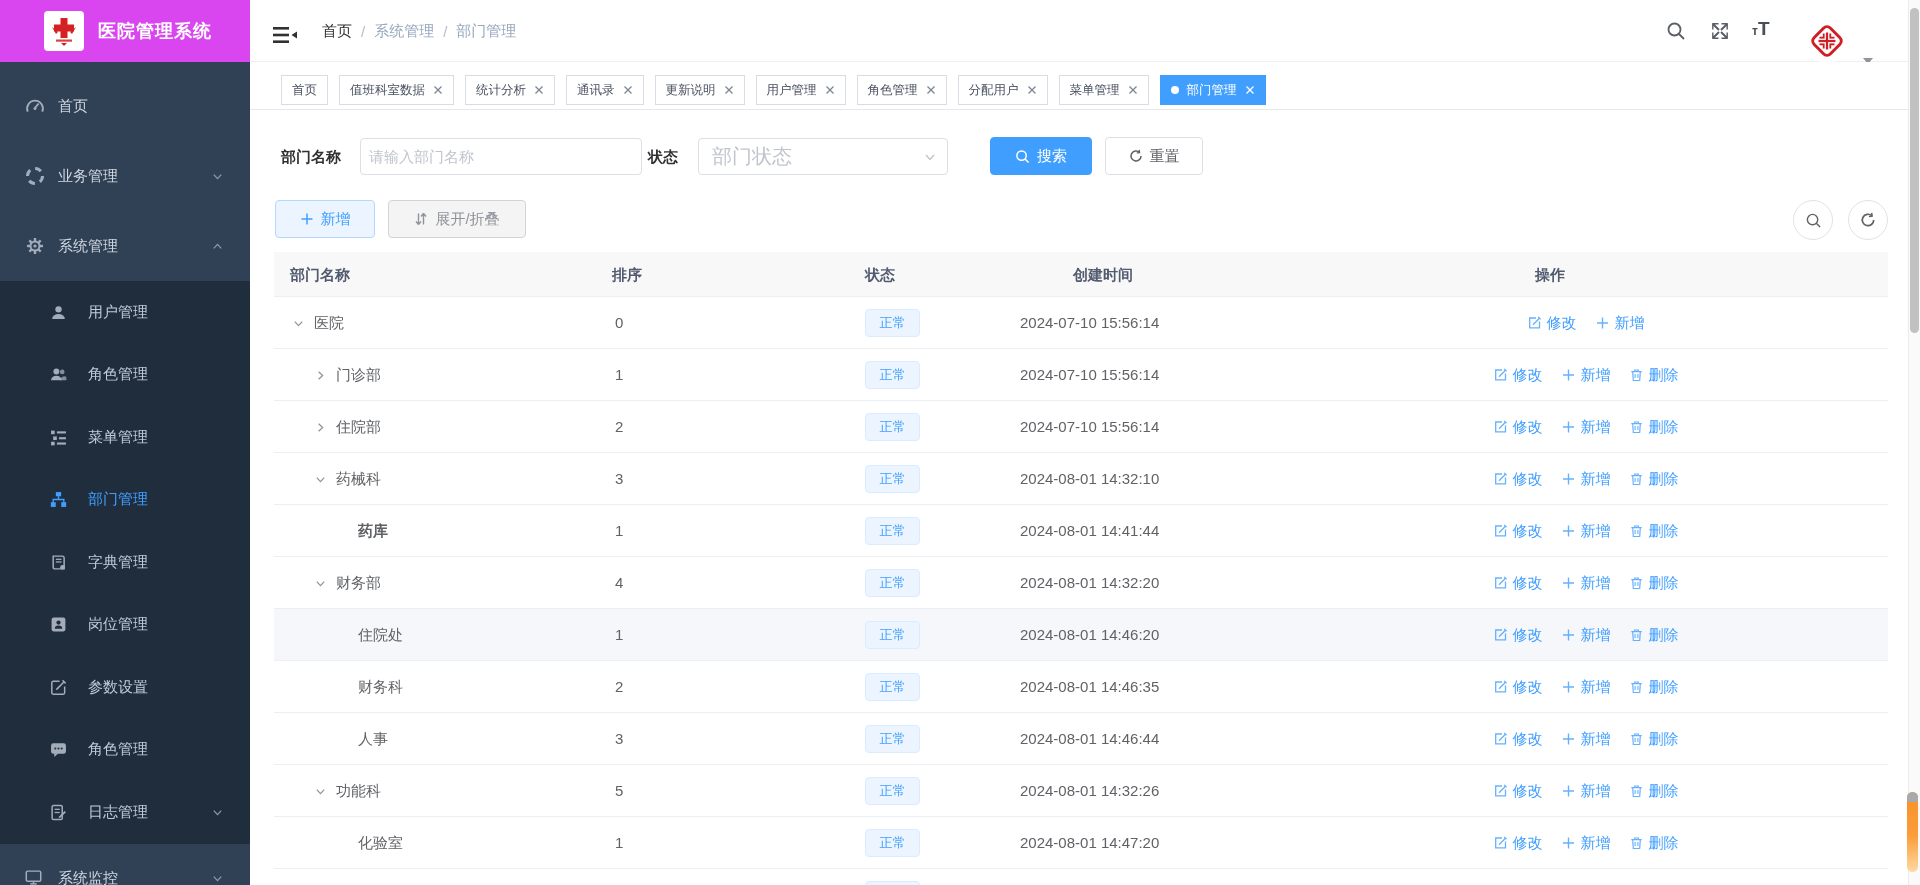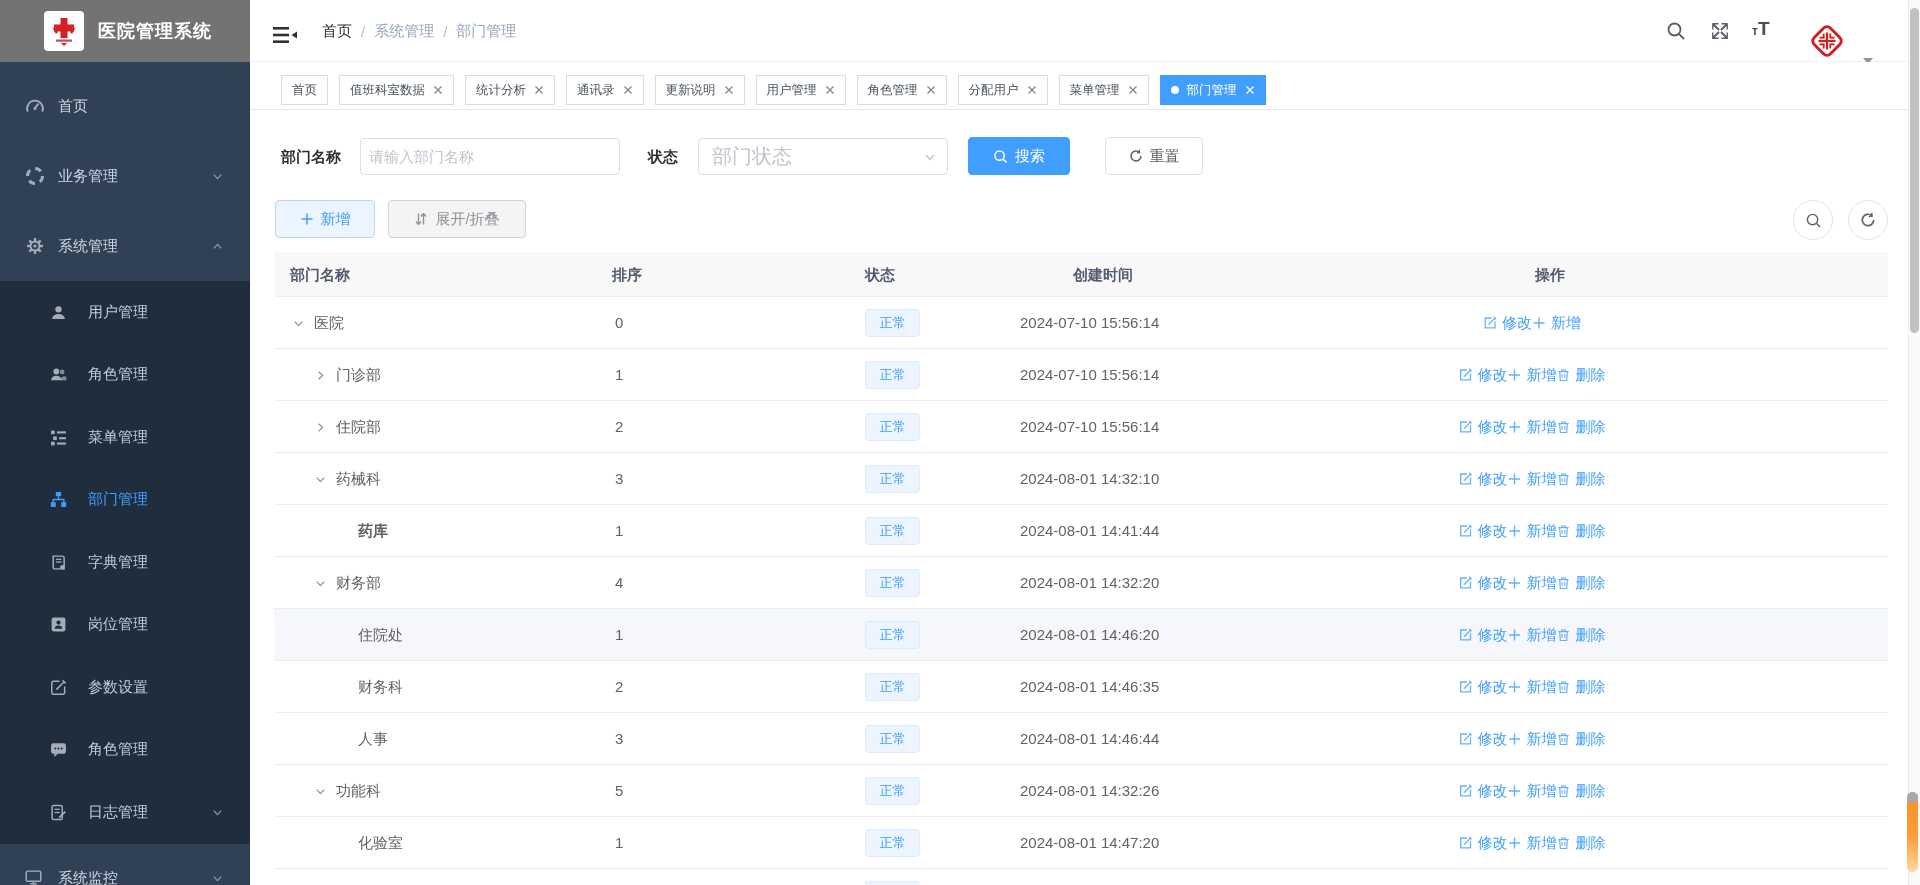--- a/index.html
+++ b/index.html
@@ -2,21 +2,21 @@
 <html><head>
 <meta charset="utf-8">
 <style>
 * { margin:0; padding:0; box-sizing:border-box; }
 html,body { width:1920px; height:885px; overflow:hidden; background:#fff;
   font-family:"Liberation Sans","DejaVu Sans",sans-serif; }
 svg { display:block; }
 
 
 .sidebar { position:absolute; left:0; top:0; width:250px; height:885px; background:#304156; }
-.logo { height:62px; display:flex; align-items:center; padding-left:44px; background:#737373;text-align:center; }
+.logo { height:62px; display:flex; align-items:center; padding-left:44px; background:#d946ef;text-align:center; }
 .logo-img { width:40px; height:40px; background:#fff; border-radius:4px; display:flex; align-items:center; justify-content:center; }
 .logo-title { color:#fff; font-size:18px; font-weight:bold; margin-left:14px; letter-spacing:1px; }
 .menu-top { padding-top:9px; }
 .menu-item { height:70px; display:flex; align-items:center; padding-left:25px; cursor:pointer; color:#cfd6e0; font-size:15px; position:relative; }
 .menu-item .mi-icon { width:20px; height:20px; color:#a3adba; margin-right:13px; }
 .menu-item .chev { position:absolute; right:26px; color:#8e99a8; }
 .submenu { background:#1f2d3d; }
 .sub-item { height:62.5px; display:flex; align-items:center; padding-left:50px; cursor:pointer; color:#bfcbd9; font-size:15px; position:relative; }
 .sub-item .mi-icon { width:17px; height:17px; color:#a3adba; margin-right:21px; }
 .sub-item.active { color:#409eff; }
@@ -65,21 +65,21 @@
 .thead { position:relative; height:45px; background:#f8f8f9; border-bottom:1px solid #ebeef5; font-size:15px; font-weight:bold; color:#515a6e; }
 .th { position:absolute; top:0; height:45px; line-height:45px; }
 .th-center { transform:translateX(-50%); }
 .trow { position:relative; height:52px; border-bottom:1px solid #ebeef5; font-size:15px; color:#606266; background:#fff; }
 .trow.highlight { background:#f5f7fa;text-align:right; }
 .c-name { position:absolute; top:0; height:52px; display:flex; align-items:center; }
 .tree-caret { width:22px; height:13px; color:#909399; cursor:pointer; flex-shrink:0; }
 .c-sort { position:absolute; left:341px; top:0; height:52px; line-height:52px; }
 .badge { position:absolute; left:591px; top:12px; width:55px; height:28px; background:#ecf5ff; border:1px solid #d9ecff; border-radius:4px; color:#409eff; font-size:13px; display:flex; align-items:center; justify-content:center; }
 .c-time { position:absolute; left:746px; top:0; height:52px; line-height:52px; }
-.c-ops { position:absolute; left:1258px; top:0; height:52px; display:flex; align-items:center; transform:translateX(-50%); }
+.c-ops { position:absolute; left:1312px; top:0; height:52px; display:flex; align-items:center; gap:19px; transform:translateX(-50%); }
 .op-link { display:inline-flex; align-items:center; gap:5px; color:#409eff; font-size:15px; cursor:pointer; white-space:nowrap; }
 .op-link svg { opacity:0.8; }
 
 
 .scroll-track { position:absolute; right:0; top:0; width:12px; height:885px; background:#fafafa; border-left:1px solid #ebebeb; }
 .scroll-thumb { position:absolute; right:1px; top:8px; width:9px; height:325px; background:#c1c1c1; border-radius:5px; }
 .orange-pill { position:absolute; right:2px; top:792px; width:11px; height:80px; border-radius:6px; background:linear-gradient(180deg,#f99026 0%,#fb9d3a 55%,#ffd9a0 100%); }
 .orange-pill .cap { position:absolute; top:0; left:0; width:11px; height:10px; border-radius:6px 6px 0 0; background:#a9a9a9; }
 </style>
 </head>
@@ -396,31 +396,31 @@
         <span class="tab-close">
           <svg width="10" height="10" viewBox="0 0 10 10">
             <path d="M1.5 1.5 L8.5 8.5 M8.5 1.5 L1.5 8.5" stroke="currentColor" stroke-width="1.3"></path>
           </svg>
         </span>
       </div>
     </div>
 
   <div class="content">
     <div class="filter-label" style="left:31px;">部门名称</div>
-    <input class="f-input" style="left: 110px; width: 260px; padding-left: 8px;" placeholder="请输入部门名称">
+    <input class="f-input" style="left: 110px; width: 282px; padding-left: 8px;" placeholder="请输入部门名称">
     <div class="filter-label" style="left:398px;">状态</div>
     <div class="f-select" style="left:448px; width:250px;">
       <span class="ph">部门状态</span>
       <span class="sel-chev">
         <svg width="14" height="14" viewBox="0 0 14 14">
             <polyline points="3,5 7,9.5 11,5" fill="none" stroke="currentColor" stroke-width="1.4"></polyline>
           </svg>
       </span>
     </div>
-    <div class="btn btn-primary" style="left:718px; width:102px;">
+    <div class="btn btn-primary" style="left:740px; width:102px;">
       <svg width="15" height="15" viewBox="0 0 16 16">
           <circle cx="7" cy="7" r="5" fill="none" stroke="#fff" stroke-width="1.6"></circle>
           <line x1="10.8" y1="10.8" x2="14.5" y2="14.5" stroke="#fff" stroke-width="1.6"></line>
         </svg>
       <span>搜索</span>
     </div>
     <div class="btn btn-plain" style="left:855px; width:98px;">
       <svg width="14" height="14" viewBox="0 0 14 14">
           <path d="M12 7 a5 5 0 1 1 -1.6 -3.7" fill="none" stroke="#606266" stroke-width="1.5"></path>
           <path d="M10.2 0.8 L10.6 3.6 L7.8 3.9" fill="none" stroke="#606266" stroke-width="1.3"></path>

